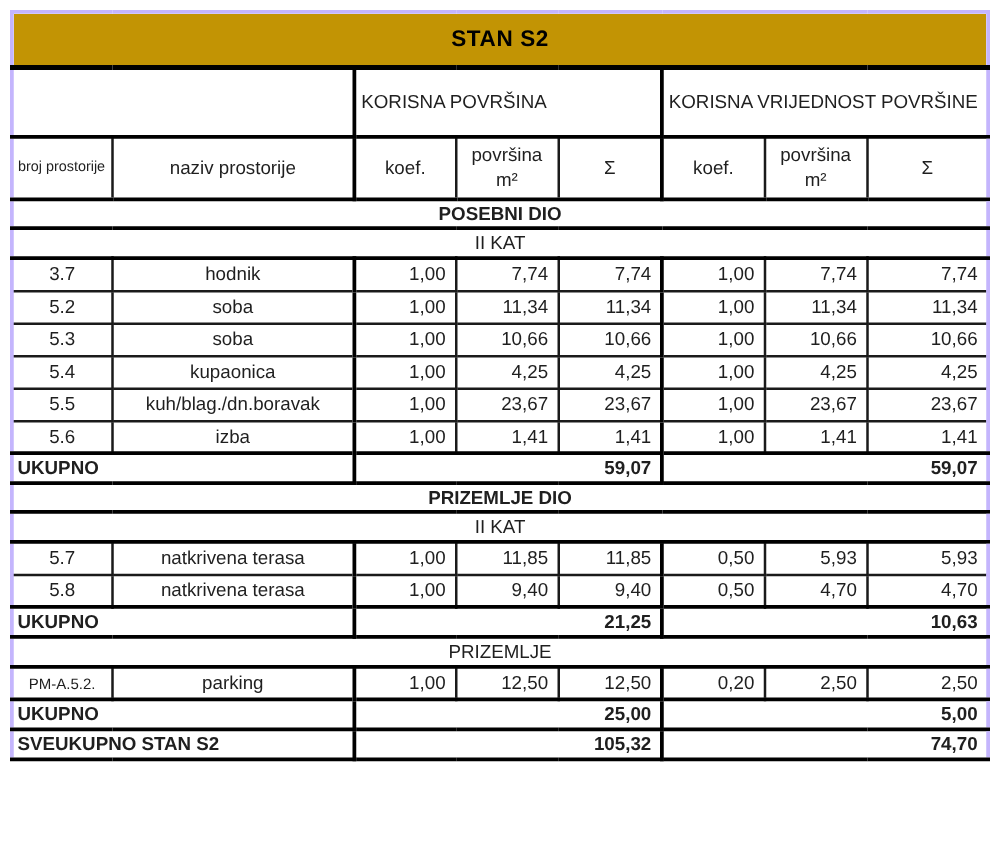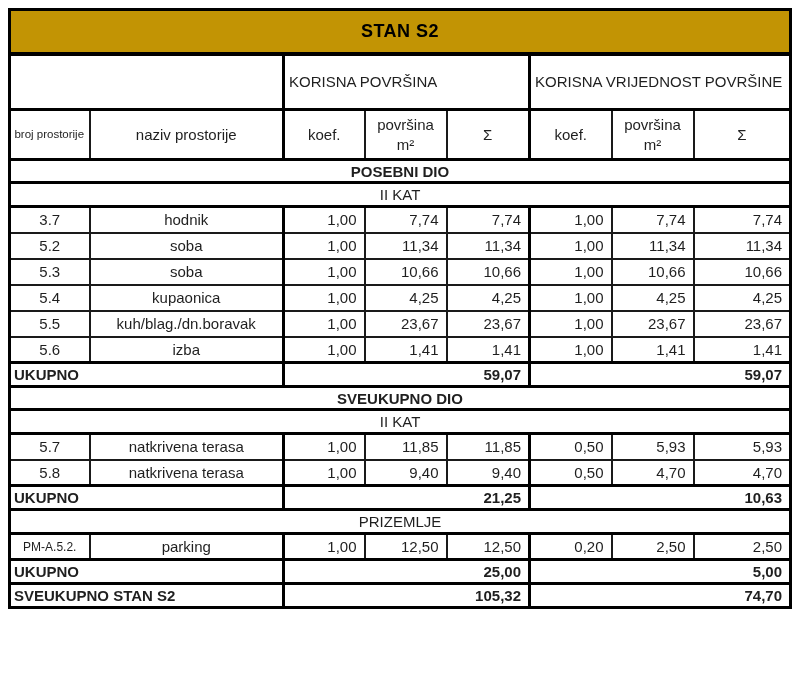--- a/index.html
+++ b/index.html
@@ -13,21 +13,21 @@
     background: #ffffff;
     box-sizing: border-box;
     padding: 8px;
     font-family: "Liberation Sans", sans-serif;
     color: #1f1f1f;
   }
   table.sheet {
     border-collapse: collapse;
     table-layout: fixed;
     width: 781px;
-    border: 3px solid #000000;
+    border: 3px solid #c4b5fd;
     font-size: 15px;
   }
   td, th {
     border: 2px solid #1a1a1a;
     padding: 0 4px;
     overflow: hidden;
     white-space: nowrap;
     font-weight: normal;
     box-sizing: border-box;
   }
@@ -199,21 +199,21 @@
       <td class="c-val">1,41</td>
     </tr>
 
     <tr class="r-total">
       <td colspan="2" class="c-label sep">UKUPNO</td>
       <td colspan="3" class="c-val sep">59,07</td>
       <td colspan="3" class="c-val">59,07</td>
     </tr>
 
     <tr class="r-sec">
-      <td colspan="8">SVEUKUPNO DIO</td>
+      <td colspan="8">PRIZEMLJE DIO</td>
     </tr>
     <tr class="r-floor">
       <td colspan="8">II KAT</td>
     </tr>
 
     <tr class="r-data">
       <td class="c-num">5.7</td>
       <td class="c-name sep">natkrivena terasa</td>
       <td class="c-val">1,00</td>
       <td class="c-val">11,85</td>

